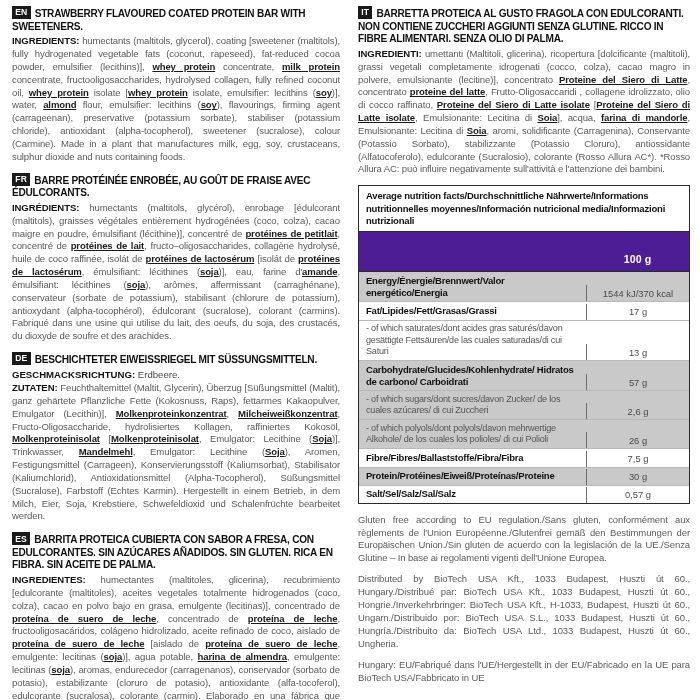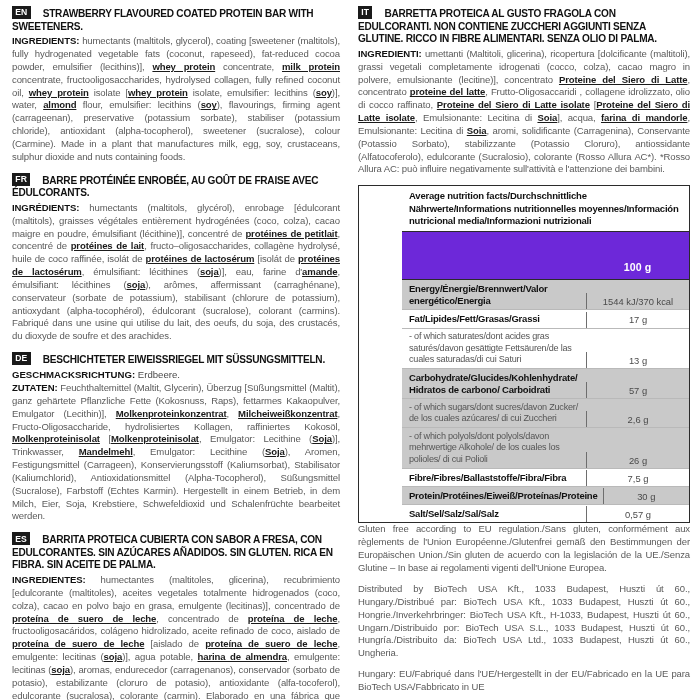--- a/index.html
+++ b/index.html
@@ -36,21 +36,21 @@
   .badge {
     display: inline-block;
     background: #1a1a1a;
     color: #fff;
     font-size: 8.6px;
     font-weight: bold;
     line-height: 1;
     padding: 2.4px 3.2px 2.2px 3.2px;
     letter-spacing: 0.2px;
     vertical-align: 1.5px;
-    margin-right: 12px;
+    margin-right: 4px;
   }
   .flavour {
     font-size: 9.6px;
     line-height: 1.3;
     color: #4a4a4a;
     margin-bottom: 1px;
   }
   .flavour b { color: #111; font-weight: bold; }
   .ingredients {
     font-size: 9.55px;
@@ -60,38 +60,38 @@
     letter-spacing: -0.12px;
     margin: 0;
   }
   .ingredients .lbl { font-weight: bold; color: #111; letter-spacing: -0.1px; }
   .ingredients b { font-weight: bold; color: #1a1a1a; text-decoration: underline; }
 
   
   .nut-table {
     border: 1.4px solid #2b2b2b;
     margin-top: 2px;
+    margin-bottom: 10px;
     width: 100%;
-    padding-left: 43px;
   }
   .nut-title {
     font-size: 9.5px;
     font-weight: bold;
     color: #111;
     line-height: 1.3;
     padding: 4px 6px 4px 7px;
     letter-spacing: -0.2px;
     border-bottom: 1.4px solid #2b2b2b;
     background: #fff;
   }
   .nut-colhead {
-    background: #6d28d9;
+    background: #4c1d95;
     display: flex;
     align-items: flex-end;
-    height: 48px;
+    height: 40px;
     border-bottom: 1.4px solid #2b2b2b;
   }
   .nut-colhead .c-name { flex: 1; }
   .nut-colhead .c-val {
     width: 103px;
     color: #ffffff;
     font-size: 10.6px;
     font-weight: bold;
     text-align: center;
     padding-bottom: 6px;

